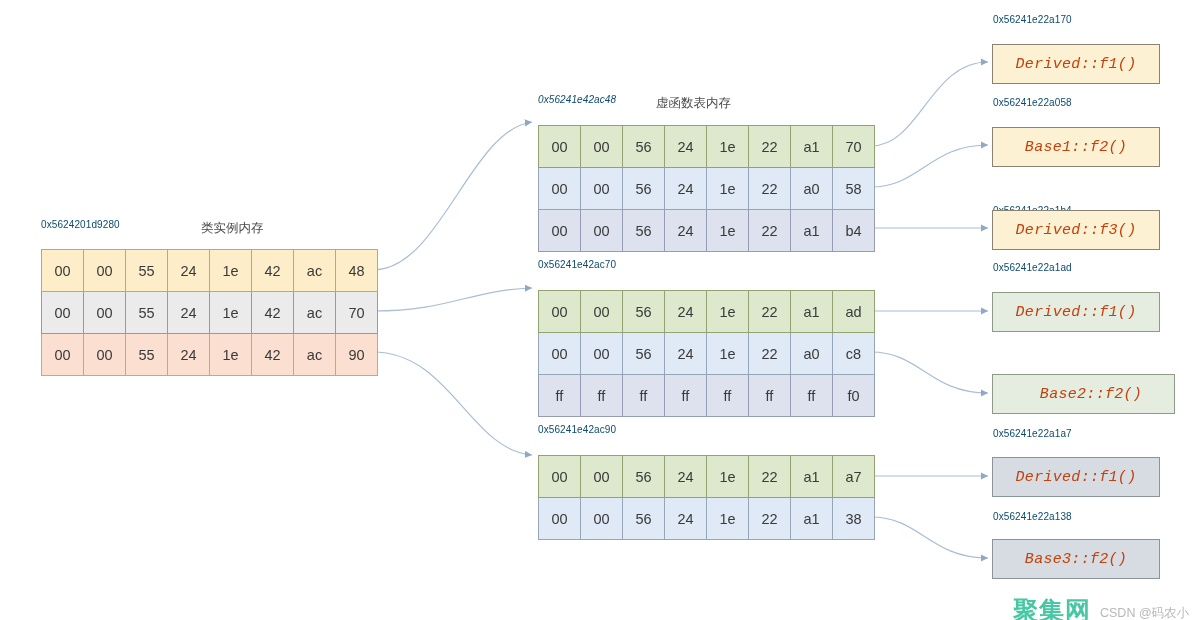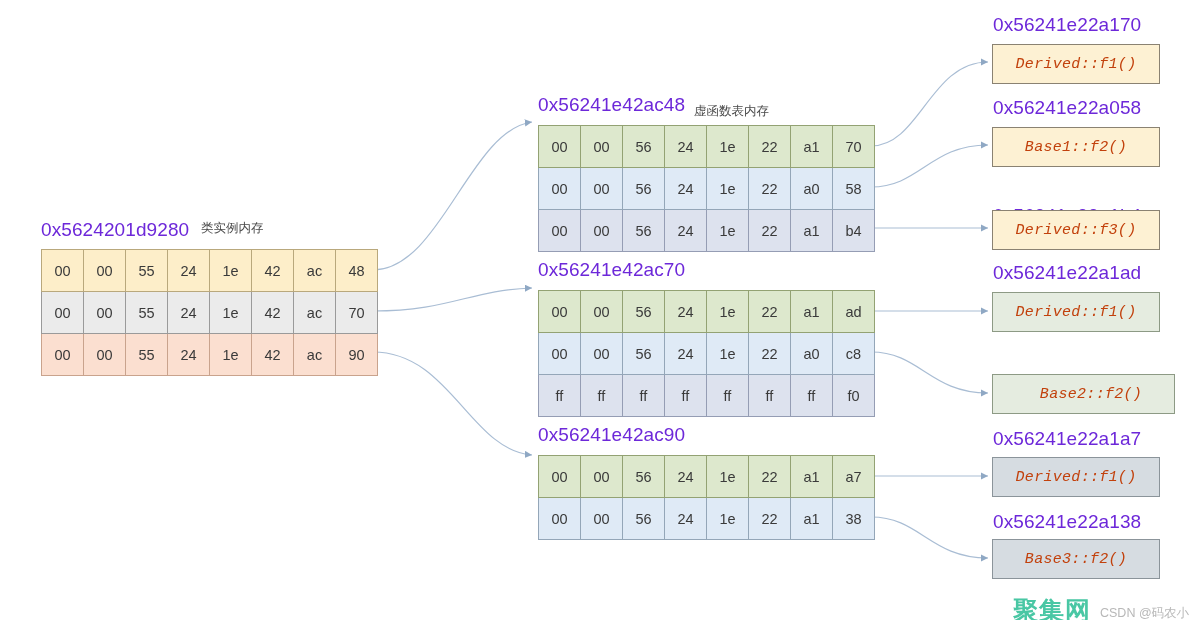--- a/index.html
+++ b/index.html
@@ -6,21 +6,21 @@
   body{
     width:1200px;height:620px;position:relative;overflow:hidden;
     background:#ffffff;
     font-family:"Liberation Sans","DejaVu Sans",sans-serif;
     color:#3b3b3b;
   }
   #canvas{position:absolute;left:0;top:0;width:1200px;height:620px;}
   svg.links{position:absolute;left:0;top:0;width:1200px;height:620px;pointer-events:none;}
 
   .addr-label{
-    position:absolute;font-size:19px;color:#6d28d9;white-space:nowrap;
+    position:absolute;font-size:10px;color:#0c4a6e;white-space:nowrap;
     letter-spacing:.1px;
   }
   .zh-label{
     position:absolute;font-size:12.5px;color:#4a4a4a;white-space:nowrap;
   }
 
   
   .memtable{position:absolute;border-collapse:collapse;border-spacing:0;padding-left:32px;}
   .memtable td{
     width:41px;height:41px;
@@ -122,22 +122,22 @@
           <td>55</td>
           <td>24</td>
           <td>1e</td>
           <td>42</td>
           <td>ac</td>
           <td>90</td>
         </tr>
       </tbody>
     </table>
 
-  <div class="addr-label" style="left:538px;top:94px;">0x56241e42ac48</div>
-  <div class="zh-label" style="left:694px;top:95px;margin-top:8px;">虚函数表内存</div>
+  <div class="addr-label" style="left:538px;top:94px;font-style:italic;">0x56241e42ac48</div>
+  <div class="zh-label" style="left:656px;top:95px;">虚函数表内存</div>
   <table class="memtable" id="vtable-0" style="left:538px;top:125px;">
       <tbody>
         <tr class="r-green">
           <td>00</td>
           <td>00</td>
           <td>56</td>
           <td>24</td>
           <td>1e</td>
           <td>22</td>
           <td>a1</td>

